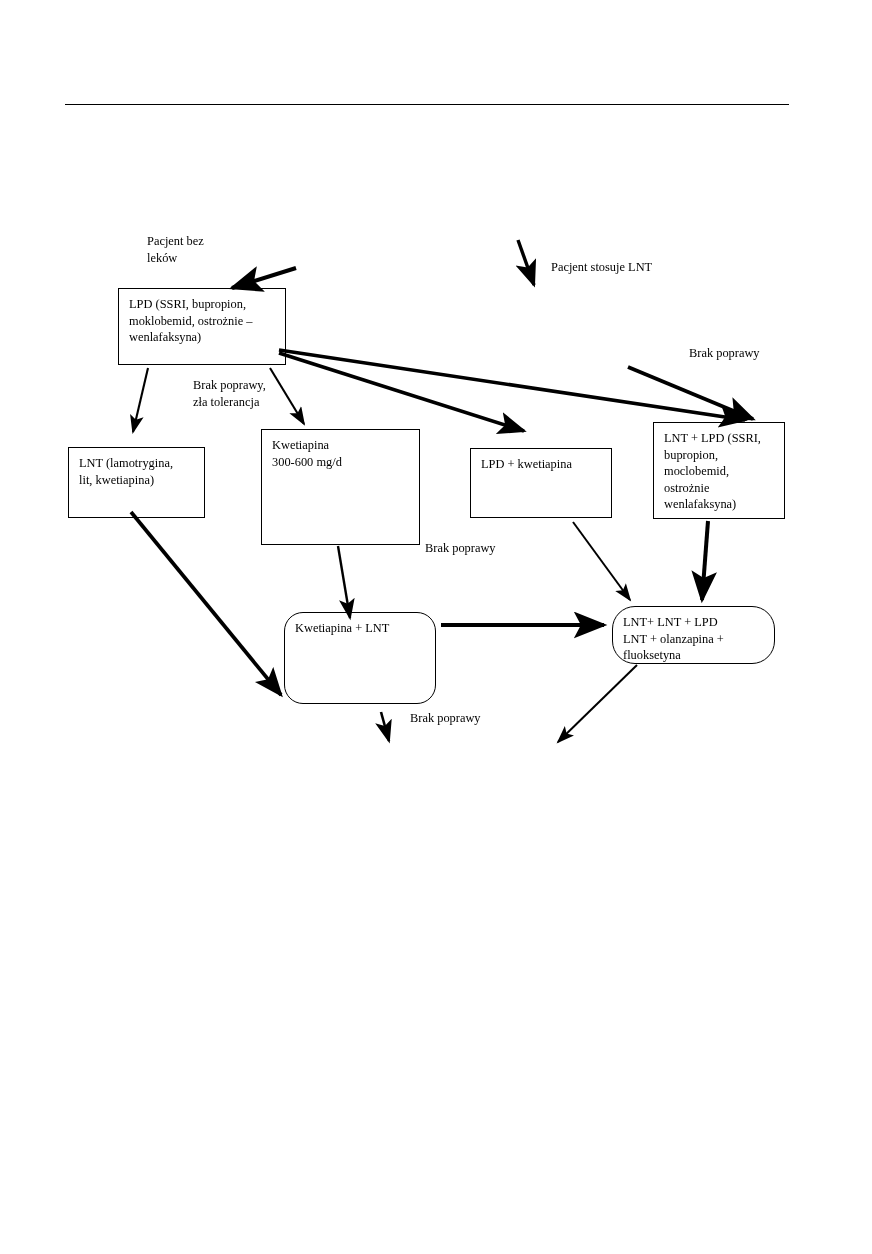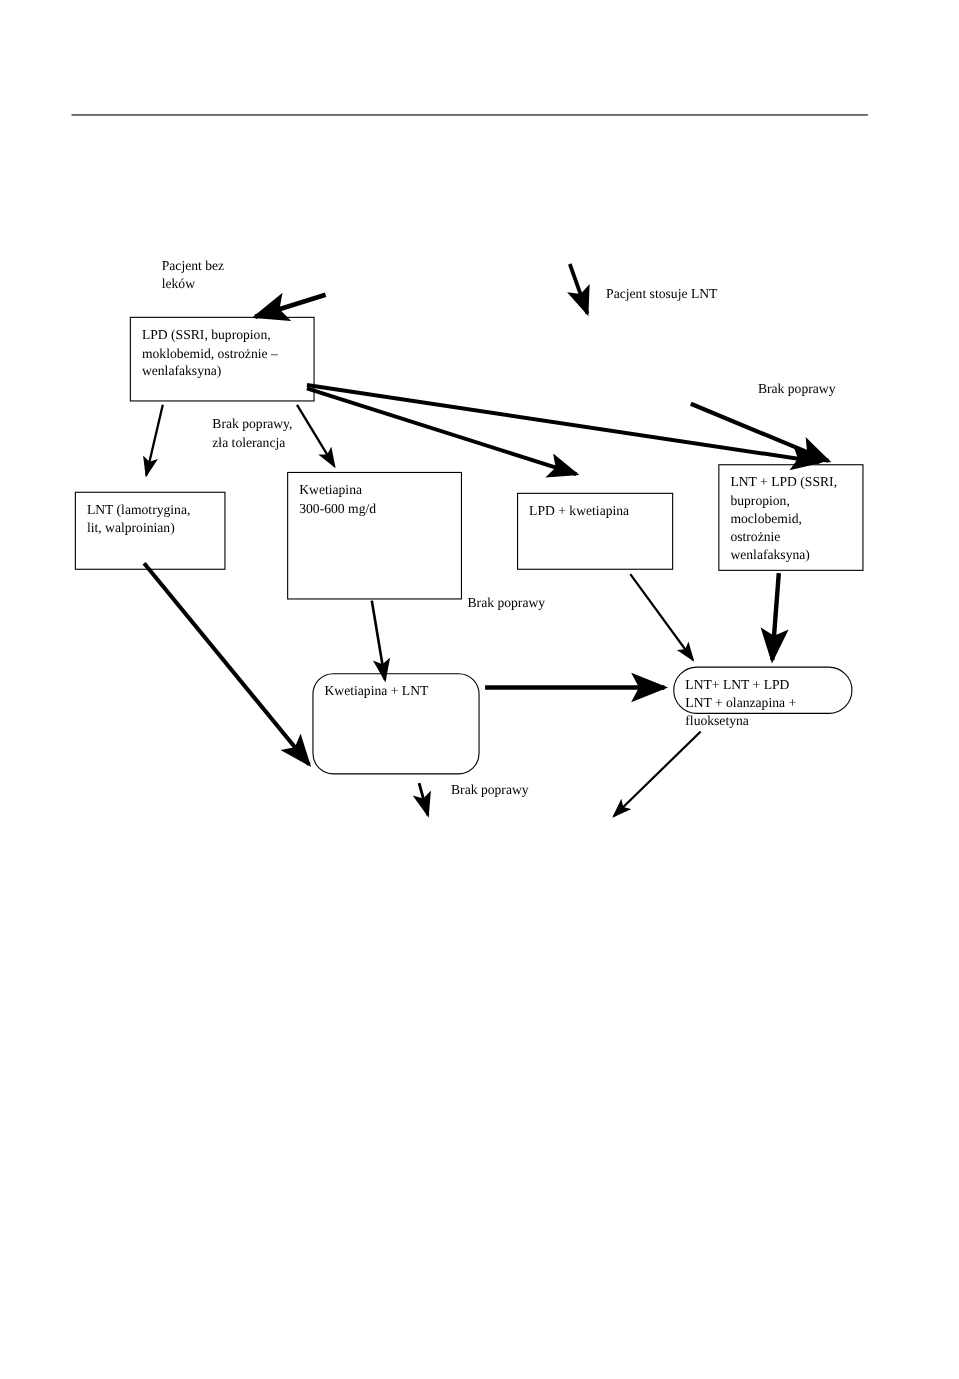--- a/index.html
+++ b/index.html
@@ -54,21 +54,21 @@
 
   
   #node-assessment   { left: 282px; top: 172px;  width: 288px; height: 94px;  }
   #node-lpd          { left: 118px; top: 288px;  width: 168px; height: 77px;  }
   #node-lnt-control  { left: 466px; top: 288px;  width: 155px; height: 88px;  }
   #node-lnt-mono     { left: 68px;  top: 447px;  width: 137px; height: 71px;  }
   #node-quetiapine   { left: 261px; top: 429px;  width: 159px; height: 116px; }
   #node-lpd-quet     { left: 470px; top: 448px;  width: 142px; height: 70px;  }
   #node-lnt-lpd      { left: 653px; top: 422px;  width: 132px; height: 97px;  }
   #node-quet-lnt     { left: 284px; top: 612px;  width: 152px; height: 92px; border-radius: 19px;  }
-  #node-triple       { left: 612px; top: 606px;  width: 163px; height: 43px; border-radius: 23px;  }
+  #node-triple       { left: 612px; top: 606px;  width: 163px; height: 58px; border-radius: 23px;  }
   #node-ect          { left: 328px; top: 746px;  width: 303px; height: 67px;  }
 
   
   #label-no-drugs        { left: 147px; top: 233px; }
   #label-on-lnt          { left: 551px; top: 259px; }
   #label-no-improve-r1   { left: 689px; top: 345px; }
   #label-no-improve-tol  { left: 193px; top: 377px; }
   #label-no-improve-q    { left: 425px; top: 540px; }
   #label-no-improve-b    { left: 410px; top: 710px; }
 </style>
@@ -118,21 +118,21 @@
     <line x1="637" y1="665" x2="558" y2="742" stroke="#000" stroke-width="2.0" marker-end="url(#ah-thin)"></line>
   </svg>
 
 
   <div class="node" id="node-lpd">LPD (SSRI, bupropion,
 moklobemid, ostrożnie  –
 wenlafaksyna)</div>
 
 
   <div class="node" id="node-lnt-mono">LNT  (lamotrygina,
-lit, walproinian)</div>
+lit, kwetiapina)</div>
 
   <div class="node" id="node-quetiapine">Kwetiapina
 300-600 mg/d</div>
 
   <div class="node" id="node-lpd-quet">LPD + kwetiapina</div>
 
   <div class="node" id="node-lnt-lpd">LNT  + LPD (SSRI,
 bupropion,
 moclobemid,
 ostrożnie

